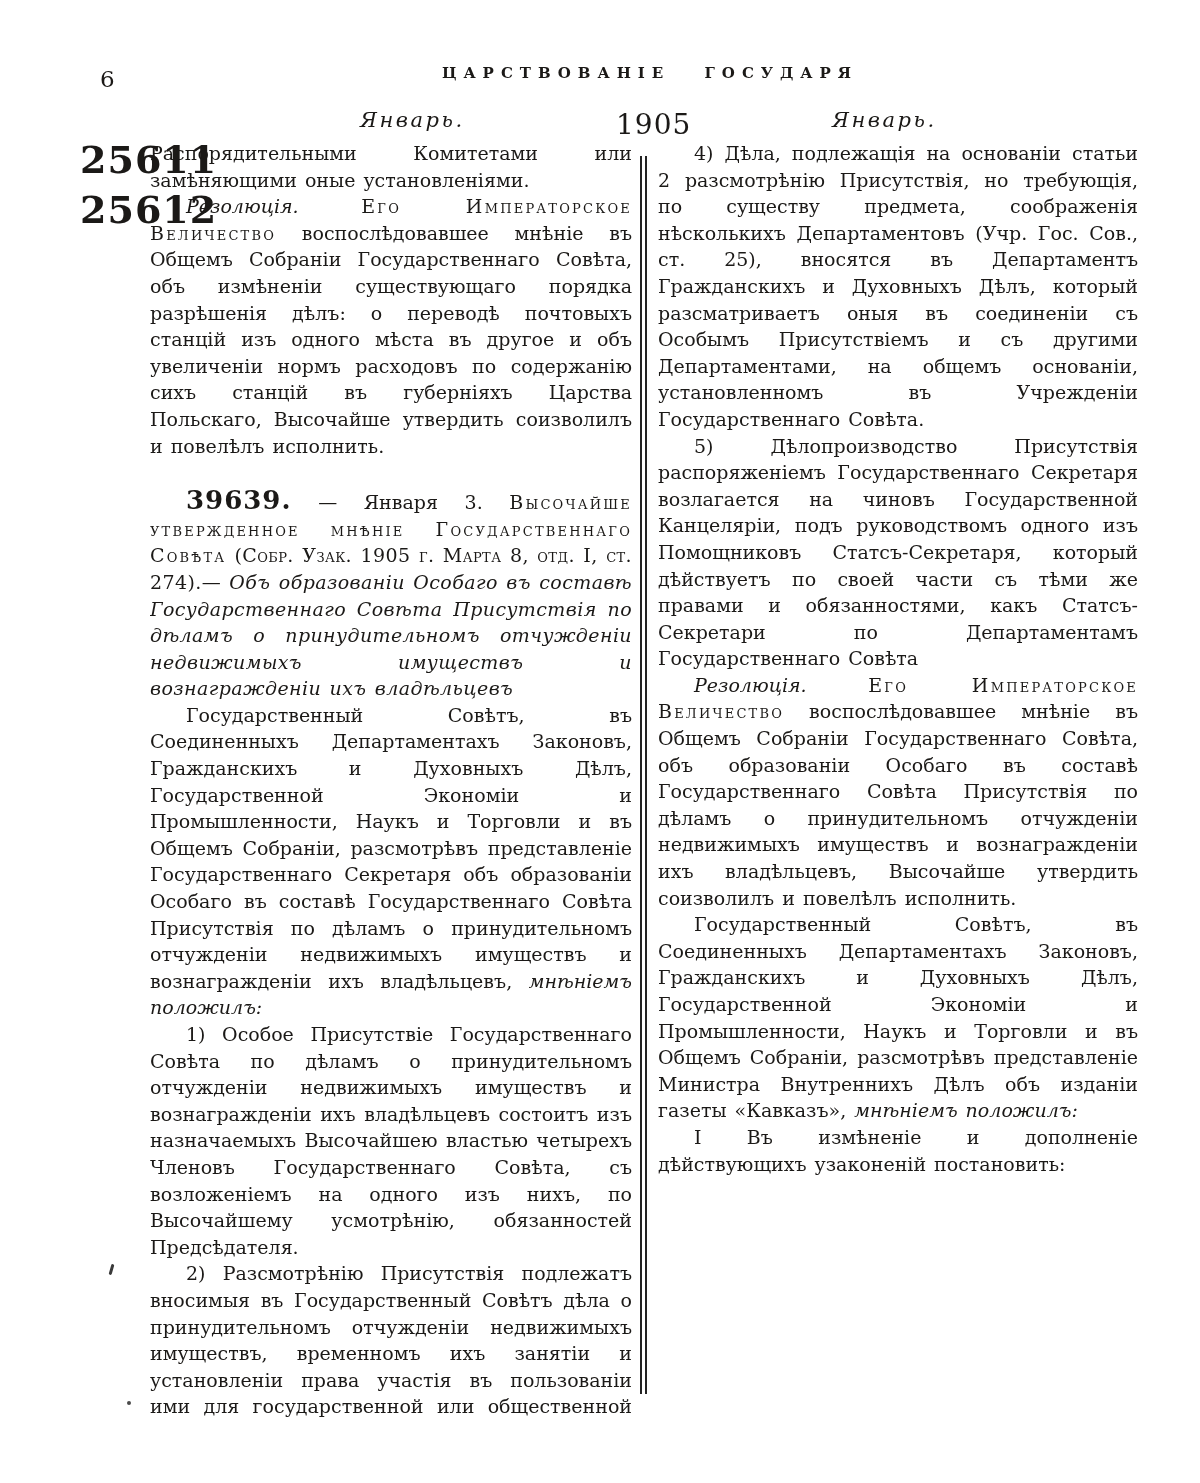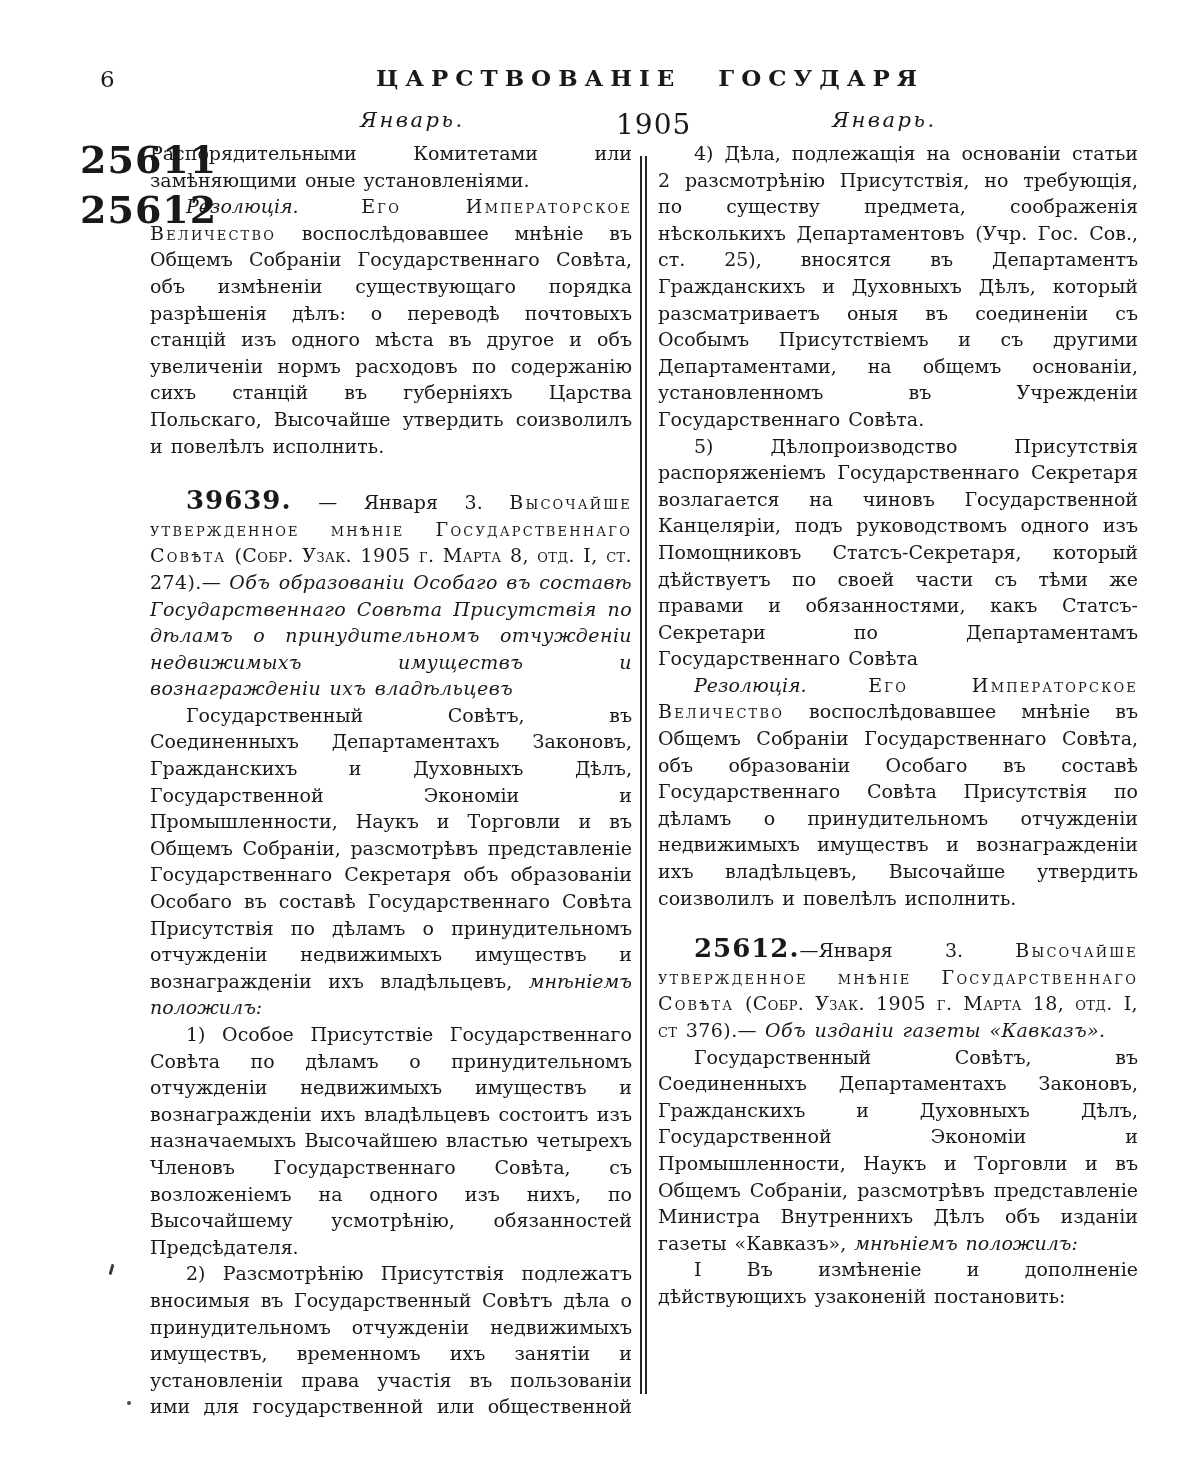--- a/index.html
+++ b/index.html
@@ -6,21 +6,21 @@
   .page{
     position:relative;width:1200px;height:1483px;margin:0 auto;
     background:#ffffff;color:#1b1917;
     font-family:"DejaVu Serif","DejaVu Sans",serif;
     overflow:hidden;
   }
   
   .page-number{position:absolute;left:100px;top:66px;font-size:23px;}
   .main-title{
     position:absolute;left:110px;top:64px;width:1080px;text-align:center;
-    font-size:23px;font-weight:bold;letter-spacing:7px;word-spacing:22px;
+    font-size:15px;font-weight:bold;letter-spacing:7px;word-spacing:22px;
   }
   .month-left{position:absolute;left:360px;top:108px;font-style:italic;font-size:21px;letter-spacing:2.5px;}
   .year{position:absolute;left:616px;top:108px;font-size:28px;letter-spacing:1px;}
   .month-right{position:absolute;left:832px;top:108px;font-style:italic;font-size:21px;letter-spacing:2.5px;}
   
   .margin-num{position:absolute;left:80px;font-size:38px;font-weight:bold;letter-spacing:1px;line-height:1;}
   .margin-num.first{top:141px;}
   .margin-num.second{top:191px;text-align:right;}
   
   .divider{
@@ -82,24 +82,20 @@
 
   </div>
 
   <div class="col col-right">
     <p>4) Дѣла, подлежащія на основаніи статьи 2 разсмотрѣнію Присутствія, но требующія, по существу предмета, соображенія нѣсколькихъ Департаментовъ (Учр. Гос. Сов., ст. 25), вносятся въ Департаментъ Гражданскихъ и Духовныхъ Дѣлъ, который разсматриваетъ оныя въ соединеніи съ Особымъ Присутствіемъ и съ другими Департаментами, на общемъ основаніи, установленномъ въ Учрежденіи Государственнаго Совѣта.</p>
     <p>5) Дѣлопроизводство Присутствія распоряженіемъ Государственнаго Секретаря возлагается на чиновъ Государственной Канцеляріи, подъ руководствомъ одного изъ Помощниковъ Статсъ-Секретаря, который дѣйствуетъ по своей части съ тѣми же правами и обязанностями, какъ Статсъ-Секретари по Департаментамъ Государственнаго Совѣта</p>
     <p><span class="it">Резолюція.</span>
       <span class="caps">Его Императорское Величество</span>
       <span>воспослѣдовавшее мнѣніе въ Общемъ Собраніи Государственнаго Совѣта, объ образованіи Особаго въ составѣ Государственнаго Совѣта Присутствія по дѣламъ о принудительномъ отчужденіи недвижимыхъ имуществъ и вознагражденіи ихъ владѣльцевъ, Высочайше утвердить соизволилъ и повелѣлъ исполнить.</span></p>
 
-    <p class="sec-head right"><span class="sec-num">25612.</span><span>—Января 3.</span>
-      <span class="caps">Высочайше утвержденное мнѣніе Государственнаго Совѣта</span>
-      <span class="ref">(Собр. Узак. 1905 г. Марта 18, отд. I, ст 376).—</span>
-      <span class="subject">Объ изданіи газеты «Кавказъ».</span></p>
 
     <p><span>Государственный Совѣтъ, въ Соединенныхъ Департаментахъ Законовъ, Гражданскихъ и Духовныхъ Дѣлъ, Государственной Экономіи и Промышленности, Наукъ и Торговли и въ Общемъ Собраніи, разсмотрѣвъ представленіе Министра Внутреннихъ Дѣлъ объ изданіи газеты «Кавказъ»,</span>
       <span class="it">мнѣніемъ положилъ:</span></p>
     <p>I Въ измѣненіе и дополненіе дѣйствующихъ узаконеній постановить:</p>
 
   </div>
 
   <div class="speck1"></div>
   <div class="speck2"></div>
 

